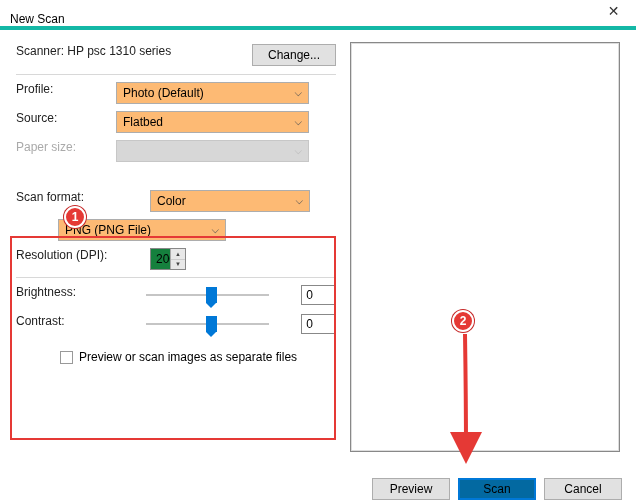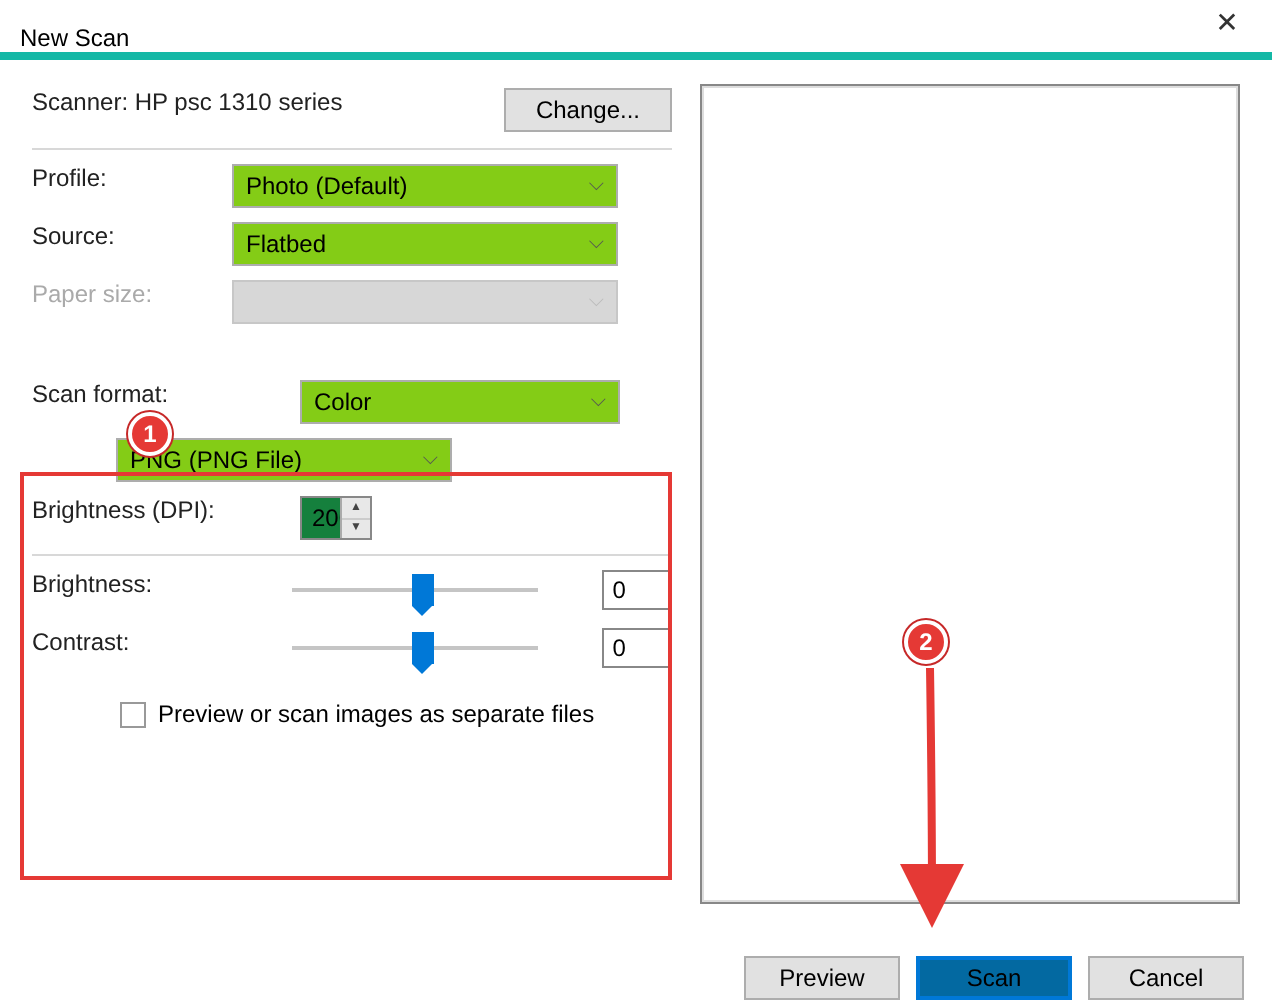--- a/index.html
+++ b/index.html
@@ -72,21 +72,21 @@
     cursor: default;
   }
   .btn.wide { min-width: 84px; }
   .btn.primary { border: 2px solid #0078d7; background: #0369a1; }
   hr.sep {
     border: none; border-top: 1px solid #d8d8d8;
     margin: 6px 0 4px 0;
   }
   .select, .select-dis {
     width: 193px; height: 22px;
-    background: #84cc16;
+    background: #fdba74;
     border: 1px solid #adadad;
     display: flex; align-items: center;
     padding: 0 6px;
     position: relative;
   }
   .select-dis { background: #d7d7d7; color: #bbb; border-color: #c7c7c7; }
   .sel-arrow {
     position: absolute; right: 6px; top: 4px;
     font-size: 10px; color: #555;
   }
@@ -219,21 +219,21 @@
       </div>
 
       <div class="row">
         <div class="select" style="width:168px;margin-left:42px">
           <span>PNG (PNG File)</span>
           <span class="sel-arrow">⌵</span>
         </div>
       </div>
 
       <div class="row">
-        <span class="lab" style="width:100px">Brightness (DPI):</span>
+        <span class="lab" style="width:100px">Resolution (DPI):</span>
         <div class="numbox" style="margin-left:34px">
           <span>200</span>
           <div class="spin">
             <div>▲</div>
             <div>▼</div>
           </div>
         </div>
       </div>
 
       <hr class="sep2">

